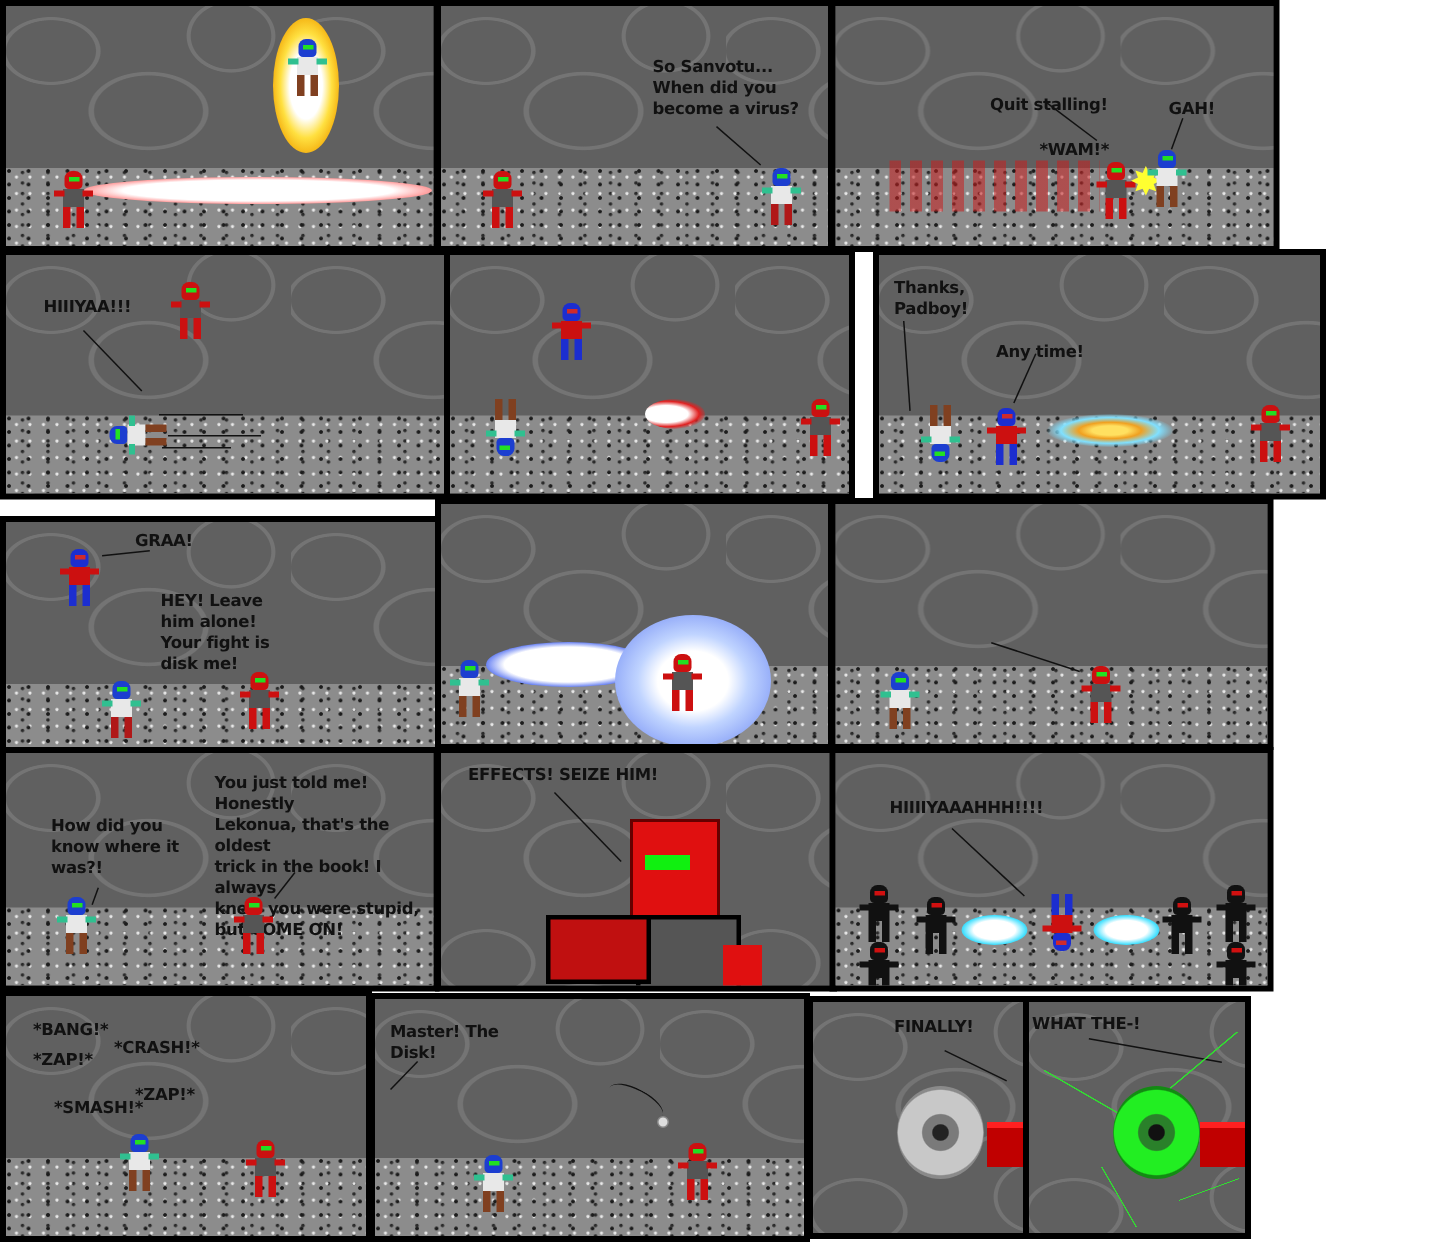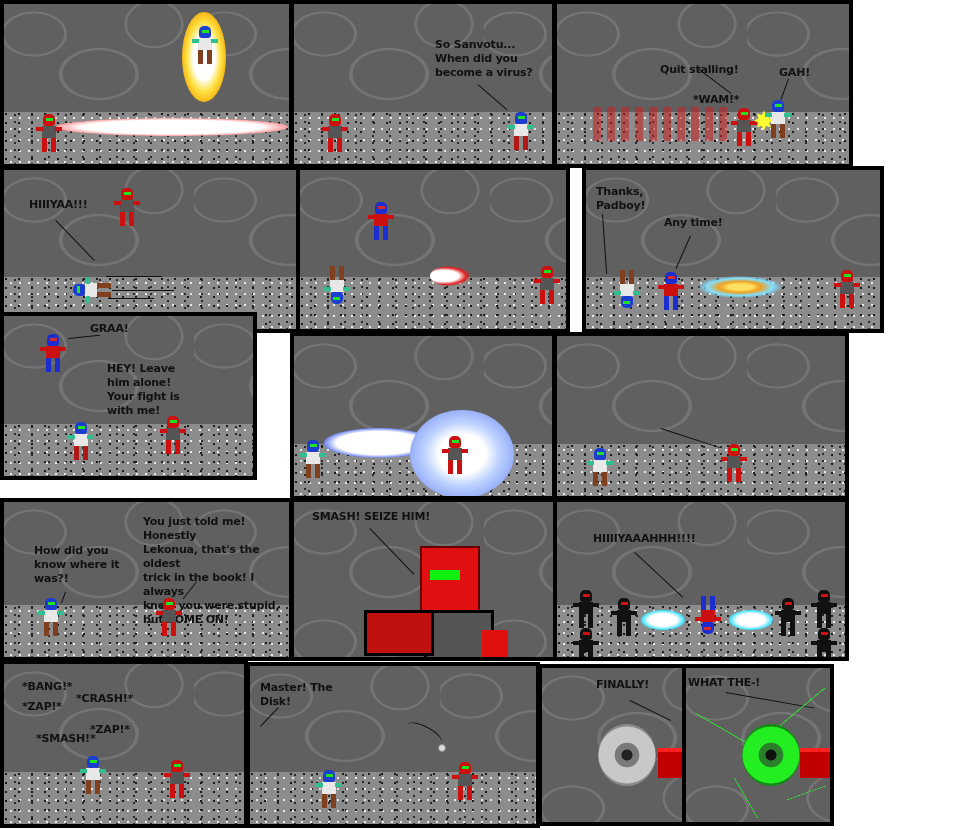--- a/index.html
+++ b/index.html
@@ -235,21 +235,21 @@
     </div>
   </div>
 
   <div class="panel" style="left:566px;top:166px;width:302px;height:167px;margin-left:16px;">
     <div class="inner">
       <div class="wall"></div>
       <div class="floor"></div>
       <div class="text" style="left:10px;top:15px;">Thanks,
 Padboy!</div>
       <div class="pointer" style="left:17px;top:44px;width:60px;transform:rotate(86deg);"></div>
-      <div class="text" style="left:78px;top:46px;">Any time!</div>
+      <div class="text" style="left:78px;top:58px;">Any time!</div>
       <div class="pointer" style="left:105px;top:66px;width:36px;transform:rotate(114deg);"></div>
       <div class="char blue" style="left:30px;top:98px;transform:rotate(180deg);">
           <div class="head">
             <div class="eyes"></div>
           </div>
           <div class="body"></div>
           <div class="arm-l"></div>
           <div class="arm-r"></div>
           <div class="leg-l" style="background:#804020"></div>
           <div class="leg-r" style="background:#804020"></div>
@@ -271,30 +271,30 @@
           </div>
           <div class="body"></div>
           <div class="arm-l"></div>
           <div class="arm-r"></div>
           <div class="leg-l"></div>
           <div class="leg-r"></div>
         </div>
     </div>
   </div>
 
-  <div class="panel" style="left:0;top:312px;width:257px;height:168px;">
+  <div class="panel" style="left:0;top:344px;width:294px;height:168px;">
     <div class="inner">
       <div class="wall"></div>
       <div class="floor"></div>
       <div class="text" style="left:86px;top:6px;">GRAA!</div>
       <div class="pointer" style="left:64px;top:22px;width:32px;transform:rotate(-6deg);"></div>
       <div class="text" style="left:103px;top:46px;">HEY! Leave
 him alone!
 Your fight is
-with me!</div>
+disk me!</div>
       <div class="char navy" style="left:38px;top:18px;">
           <div class="head">
             <div class="eyes"></div>
           </div>
           <div class="body"></div>
           <div class="arm-l"></div>
           <div class="arm-r"></div>
           <div class="leg-l"></div>
           <div class="leg-r"></div>
         </div>
@@ -411,21 +411,21 @@
           <div class="arm-r"></div>
           <div class="leg-l"></div>
           <div class="leg-r"></div>
         </div>
     </div>
   </div>
 
   <div class="panel" style="left:290px;top:498px;width:268px;height:163px;">
     <div class="inner">
       <div class="wall"></div>
-      <div class="text" style="left:18px;top:8px;">SMASH! SEIZE HIM!</div>
+      <div class="text" style="left:18px;top:8px;">EFFECTS! SEIZE HIM!</div>
       <div class="pointer" style="left:76px;top:26px;width:64px;transform:rotate(46deg);"></div>
       <div style="position:absolute;left:126px;top:44px;width:56px;height:70px;background:#e01010;border:2px solid #600;"></div>
       <div style="position:absolute;left:136px;top:68px;width:30px;height:10px;background:#10f010;"></div>
       <div style="position:absolute;left:130px;top:108px;width:64px;height:56px;background:#555;border:3px solid #000;"></div>
       <div style="position:absolute;left:70px;top:108px;width:64px;height:40px;background:#c01010;border:3px solid #000;"></div>
       <div style="position:absolute;left:188px;top:128px;width:26px;height:34px;background:#e01010;"></div>
     </div>
   </div>
 
   <div class="panel" style="left:553px;top:498px;width:296px;height:163px;">

